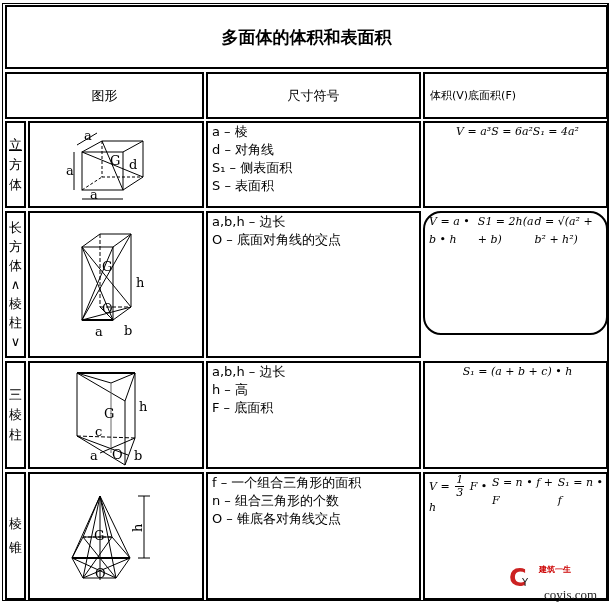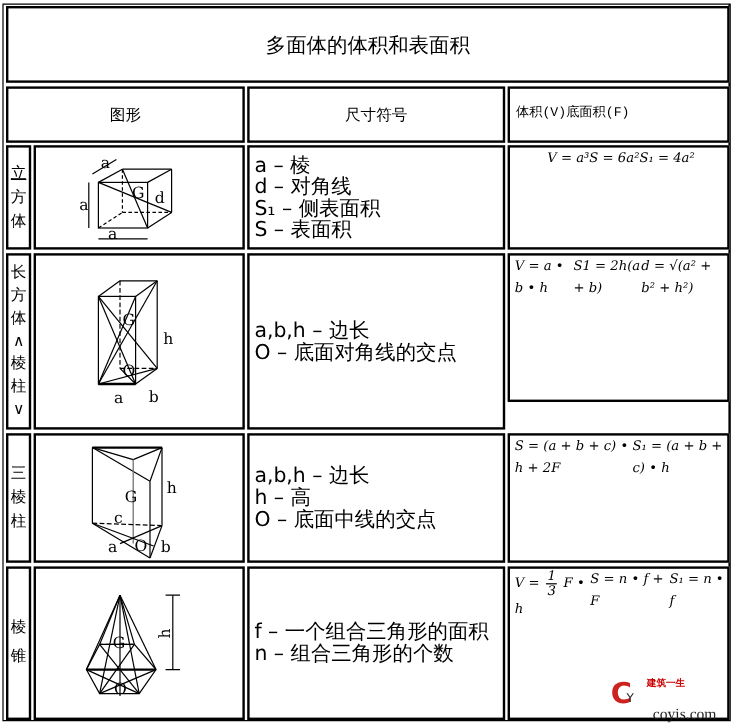--- a/index.html
+++ b/index.html
@@ -2,28 +2,28 @@
 <html><head>
 <meta charset="utf-8">
 <style>
   html, body { margin:0; padding:0; background:#ffffff; }
   body { width:613px; height:603px; position:relative; overflow:hidden;
          font-family:"DejaVu Sans","Liberation Sans",sans-serif; color:#000; }
   .outer { position:absolute; left:2px; top:3px; width:604px; height:596px;
            border:1px solid #000; border-right-width:2px; border-bottom-width:1px; }
   .cell { position:absolute; border:2px solid #000; box-sizing:border-box; background:#fff; }
   .title { display:flex; align-items:center; justify-content:center;
-           font-family:"DejaVu Serif","Liberation Serif",serif; font-weight:normal; font-size:17px; }
+           font-family:"DejaVu Serif","Liberation Serif",serif; font-weight:bold; font-size:17px; }
   .hdr { display:flex; align-items:center; justify-content:center; font-size:13px; }
   .hdr3 { display:flex; flex-direction:column; justify-content:center; padding-left:5px;
-          font-size:11px; line-height:17px;font-family:Liberation Mono, monospace; }
+          font-size:11px; line-height:17px; }
   .vlabel { display:flex; flex-direction:column; align-items:center; justify-content:center;
             font-size:13px; line-height:20px; }
-  .sym { display:flex; flex-direction:column; justify-content:center; padding-left:4px;
-         font-size:17px; line-height:18px; }
+  .sym { display:flex; flex-direction:column; padding-left:4px;
+         font-size:13px; line-height:18px; }
   .fml { display:flex; flex-direction:row; justify-content:center; padding-left:4px;
          font-family:"DejaVu Serif","Liberation Serif",serif; font-size:11px; line-height:18px; }
   .it { font-style:italic; font-family:"DejaVu Serif","Liberation Serif",serif; }
   .fig svg { position:absolute; left:0; top:0; }
   .fig text { font-family:"DejaVu Serif","Liberation Serif",serif; font-size:13px; }
   .wm { position:absolute; left:507px; top:562px; width:100px; height:32px; }
   .wm-c { position:absolute; left:2px; top:2px; font-size:24px; font-weight:bold; color:#cc2222;
           font-family:"DejaVu Sans","Liberation Sans",sans-serif; }
   .wm-y { position:absolute; left:15px; top:15px; font-size:10px; color:#222; }
   .wm-cn { position:absolute; left:32px; top:2px; font-size:8px; color:#cc0000; font-weight:bold; }
@@ -120,21 +120,21 @@
     <text x="72" y="100">O</text>
     <text x="106" y="74">h</text>
     <text x="65" y="123">a</text>
     <text x="94" y="122">b</text>
   </svg>
 </div>
 <div class="cell sym" style="left:206px;top:211px;width:215px;height:147px;">
   <span>a,b,h – 边长</span>
   <span>O – 底面对角线的交点</span>
 </div>
-<div class="cell fml it" style="left:423px;top:211px;width:185px;height:124px;">
+<div class="cell fml it" style="left:423px;top:211px;width:185px;height:124px;border-radius:18px;">
   <span>V = a • b • h</span>
   <span>S1 = 2h(a + b)</span>
   <span>d = √(a² + b² + h²)</span>
 </div>
 
 <div class="cell vlabel" style="left:5px;top:361px;width:21px;height:108px;">
   <span>三</span>
   <span>棱</span>
   <span>柱</span>
 </div>
@@ -160,24 +160,23 @@
     <text x="109" y="48">h</text>
     <text x="65" y="73">c</text>
     <text x="60" y="97">a</text>
     <text x="82" y="96">O</text>
     <text x="104" y="97">b</text>
   </svg>
 </div>
 <div class="cell sym" style="left:206px;top:361px;width:215px;height:108px;">
   <span>a,b,h – 边长</span>
   <span>h – 高</span>
-  <span>O – 底面中线的交点</span>
+  <span>F – 底面积</span>
 </div>
 <div class="cell fml it" style="left:423px;top:361px;width:185px;height:108px;">
-  <span>S = (a + b + c) • h + 2F</span>
   <span>S₁ = (a + b + c) • h</span>
 </div>
 
 <div class="cell vlabel" style="left:5px;top:472px;width:21px;height:128px;line-height:24px;">
   <span>棱</span>
   <span>锥</span>
 </div>
 <div class="cell fig" style="left:28px;top:472px;width:176px;height:128px;">
   <svg width="172" height="124">
     <g stroke="#000" stroke-width="1" fill="none">
@@ -200,20 +199,21 @@
       <line x1="108" y1="84" x2="120" y2="84"></line>
     </g>
     <text x="64" y="66">G</text>
     <text x="65" y="104">O</text>
     <text x="104" y="58" transform="rotate(-90 108 54)">h</text>
   </svg>
 </div>
 <div class="cell sym" style="left:206px;top:472px;width:215px;height:128px;">
   <span>f – 一个组合三角形的面积</span>
   <span>n – 组合三角形的个数</span>
+  <span>O – 锥底各对角线交点</span>
 </div>
 <div class="cell fml it" style="left:423px;top:472px;width:185px;height:128px;">
   <span>
     <span>V =</span>
     <span class="frac">
       <span class="num">1</span>
       <span>3</span>
     </span>
     <span>F • h</span>
   </span>

